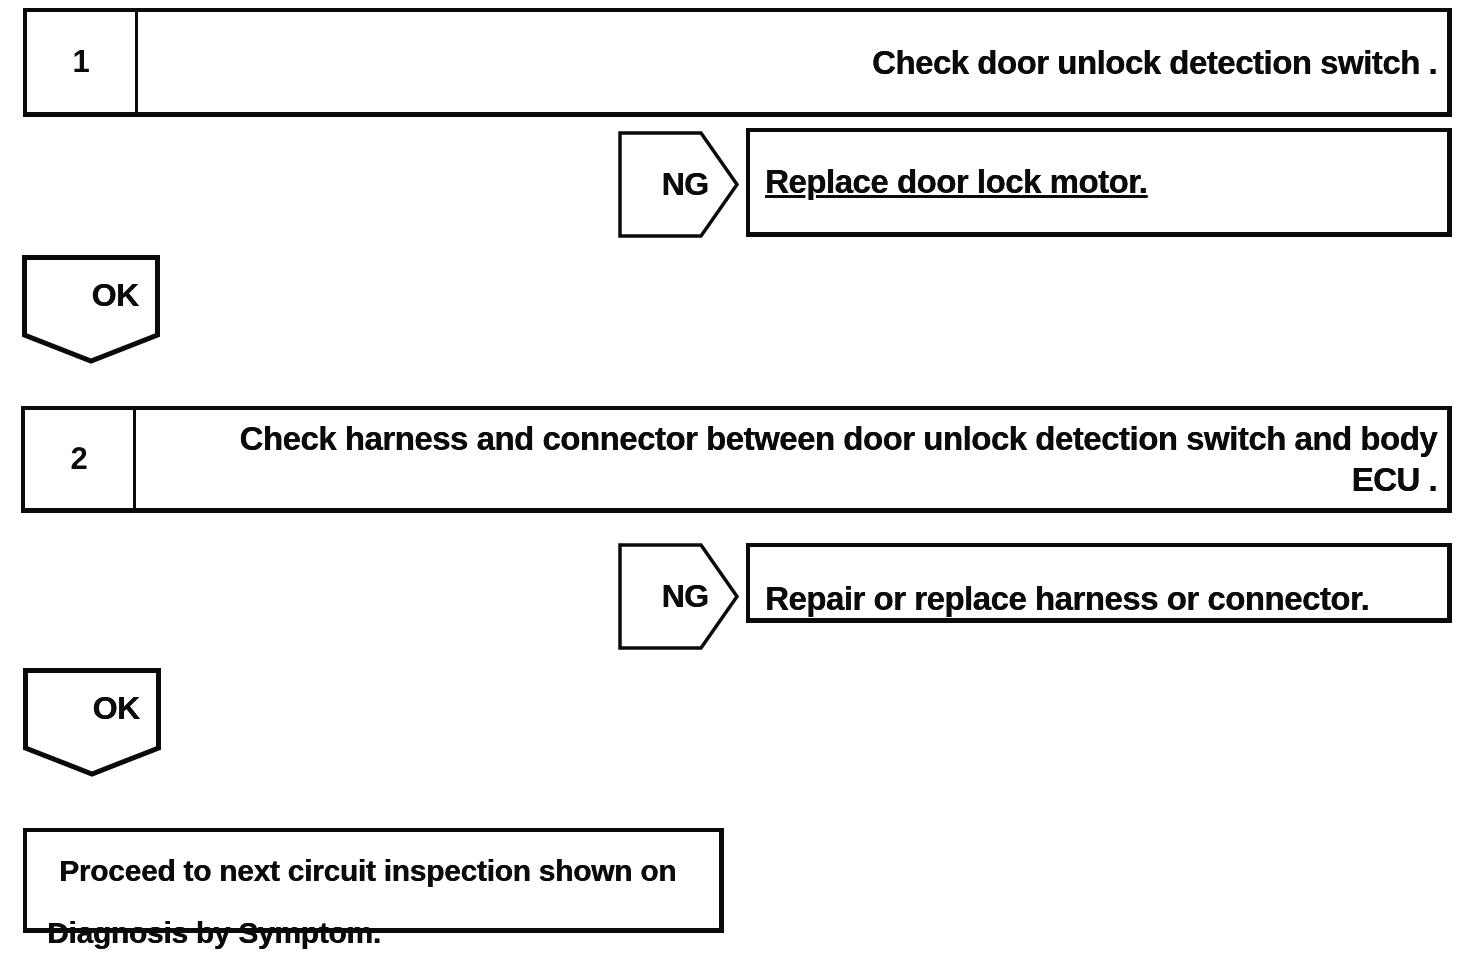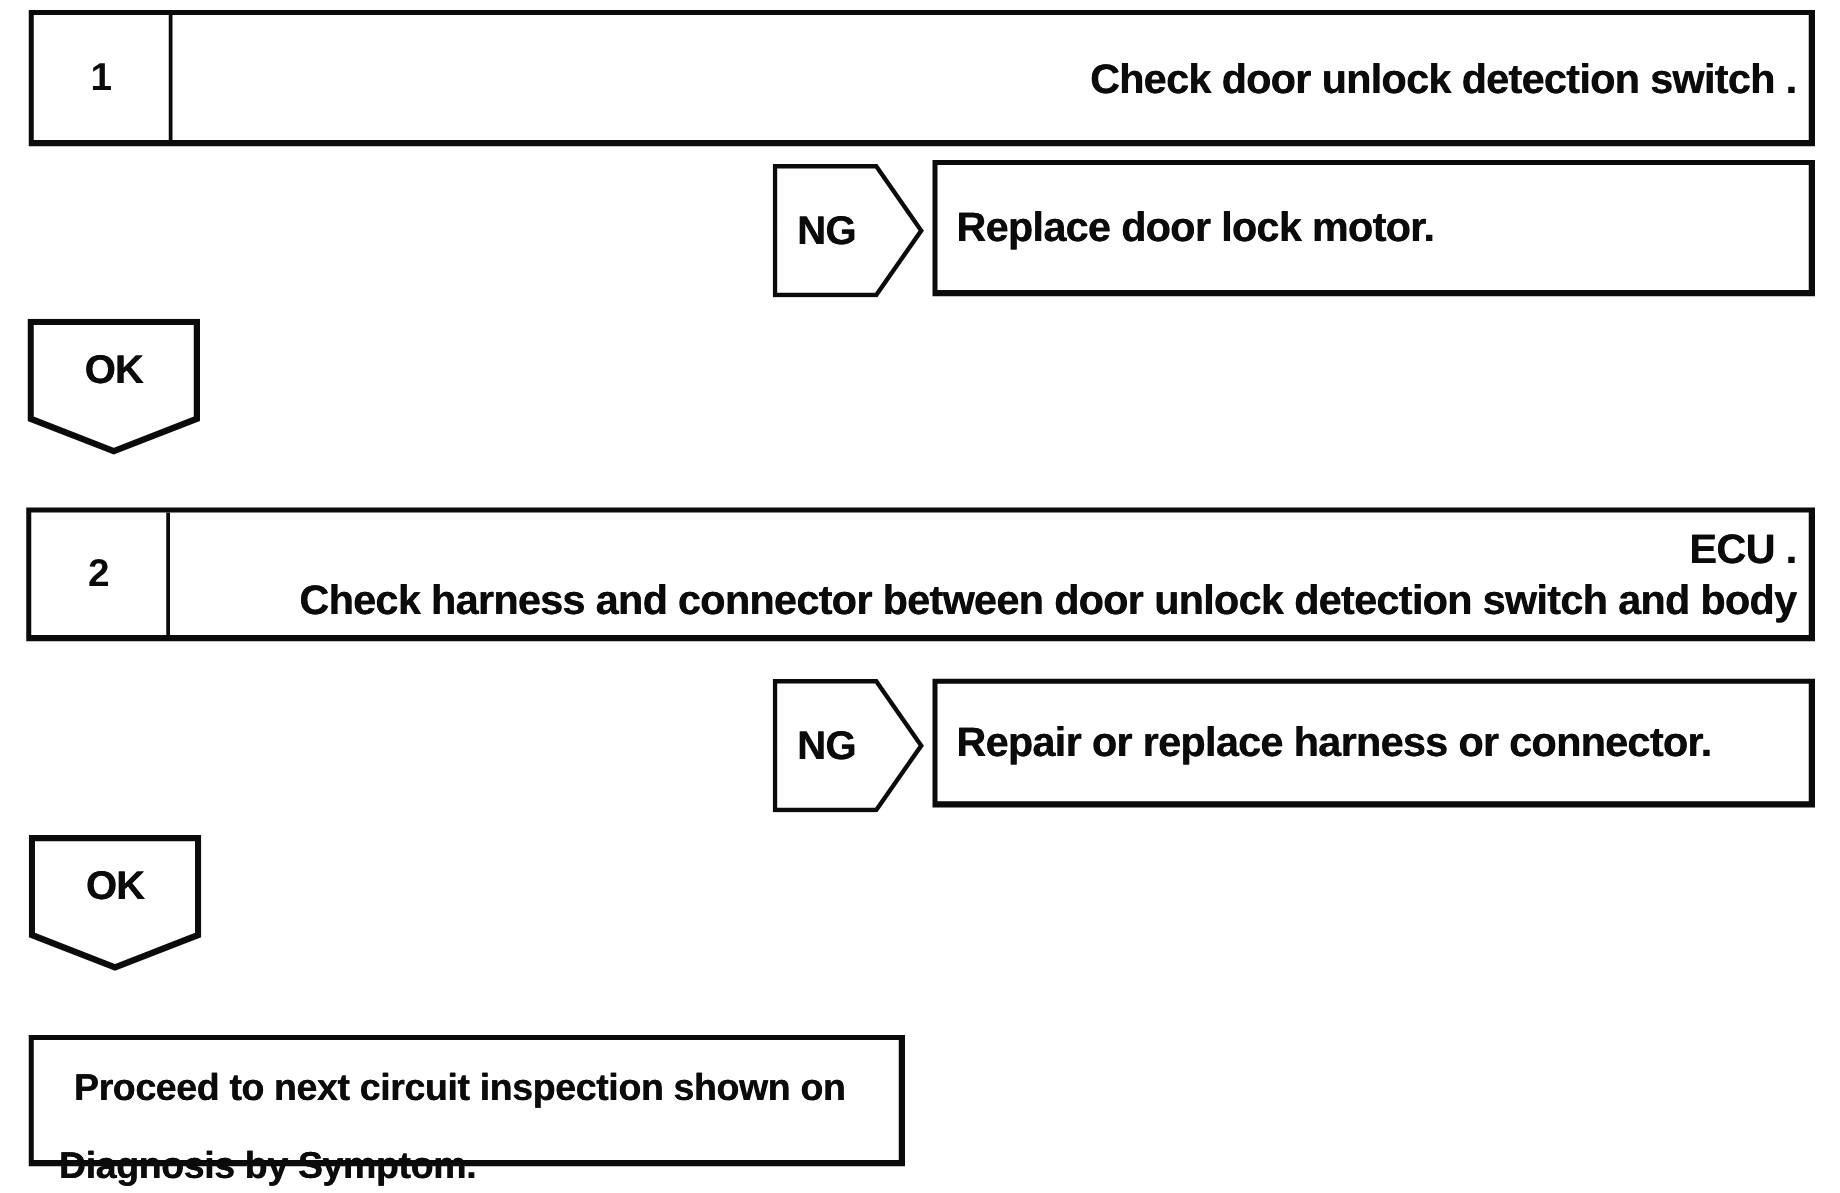--- a/index.html
+++ b/index.html
@@ -62,20 +62,21 @@
   .badge svg { position: absolute; left: 0; top: 0; }
   .badge-label {
     position: absolute;
     display: flex;
     align-items: center;
     justify-content: center;
     font-weight: bold;
     font-size: 32px;
     letter-spacing: -0.5px;
     text-shadow: 0.4px 0 0 #0b0b0b;
+    margin-left: 24px;
   }
   .ng-label { left: 0; top: 0; width: 86px; height: 100%; }
   .ok-label { left: 0; top: 0; width: 100%; height: 80px; }
 
   
   .result-box {
     display: flex;
     align-items: center;
     padding-left: 15px;
     font-weight: bold;
@@ -111,48 +112,48 @@
     </div>
   </div>
 
   <div class="abs badge" style="left:618px; top:131px; width:122px; height:107px;">
     <svg width="122" height="107" viewBox="0 0 122 107">
       <polygon points="2,2 83,2 119,53.5 83,105 2,105" fill="#ffffff" stroke="#0b0b0b" stroke-width="3.5"></polygon>
     </svg>
     <div class="badge-label ng-label">NG</div>
   </div>
 
-  <div class="abs rect-box result-box" style="left:746px; top:128px; width:706px; height:109px;">
+  <div class="abs rect-box result-box" style="left:746px; top:128px; width:706px; height:109px;text-decoration:underline;">
     <div>Replace door lock motor.</div>
   </div>
 
   <div class="abs badge" style="left:22px; top:255px; width:138px; height:110px;">
     <svg width="138" height="110" viewBox="0 0 138 110">
       <polygon points="2.5,2.5 135.5,2.5 135.5,80 69,106 2.5,80" fill="#ffffff" stroke="#0b0b0b" stroke-width="5"></polygon>
     </svg>
     <div class="badge-label ok-label">OK</div>
   </div>
 
   <div class="abs rect-box step-box" style="left:21px; top:406px; width:1431px; height:107px;">
     <div class="step-num">2</div>
     <div class="step-sep"></div>
     <div class="step-text">
+      <div>Check harness and connector between door unlock detection switch and body</div>
       <div>ECU .</div>
-      <div>Check harness and connector between door unlock detection switch and body</div>
     </div>
   </div>
 
   <div class="abs badge" style="left:618px; top:543px; width:122px; height:107px;">
     <svg width="122" height="107" viewBox="0 0 122 107">
       <polygon points="2,2 83,2 119,53.5 83,105 2,105" fill="#ffffff" stroke="#0b0b0b" stroke-width="3.5"></polygon>
     </svg>
     <div class="badge-label ng-label">NG</div>
   </div>
 
-  <div class="abs rect-box result-box" style="left:746px; top:543px; width:706px; height:103px;">
+  <div class="abs rect-box result-box" style="left:746px; top:543px; width:706px; height:80px;align-items:flex-end;">
     <div>Repair or replace harness or connector.</div>
   </div>
 
   <div class="abs badge" style="left:23px; top:668px; width:138px; height:110px;">
     <svg width="138" height="110" viewBox="0 0 138 110">
       <polygon points="2.5,2.5 135.5,2.5 135.5,80 69,106 2.5,80" fill="#ffffff" stroke="#0b0b0b" stroke-width="5"></polygon>
     </svg>
     <div class="badge-label ok-label">OK</div>
   </div>
 

